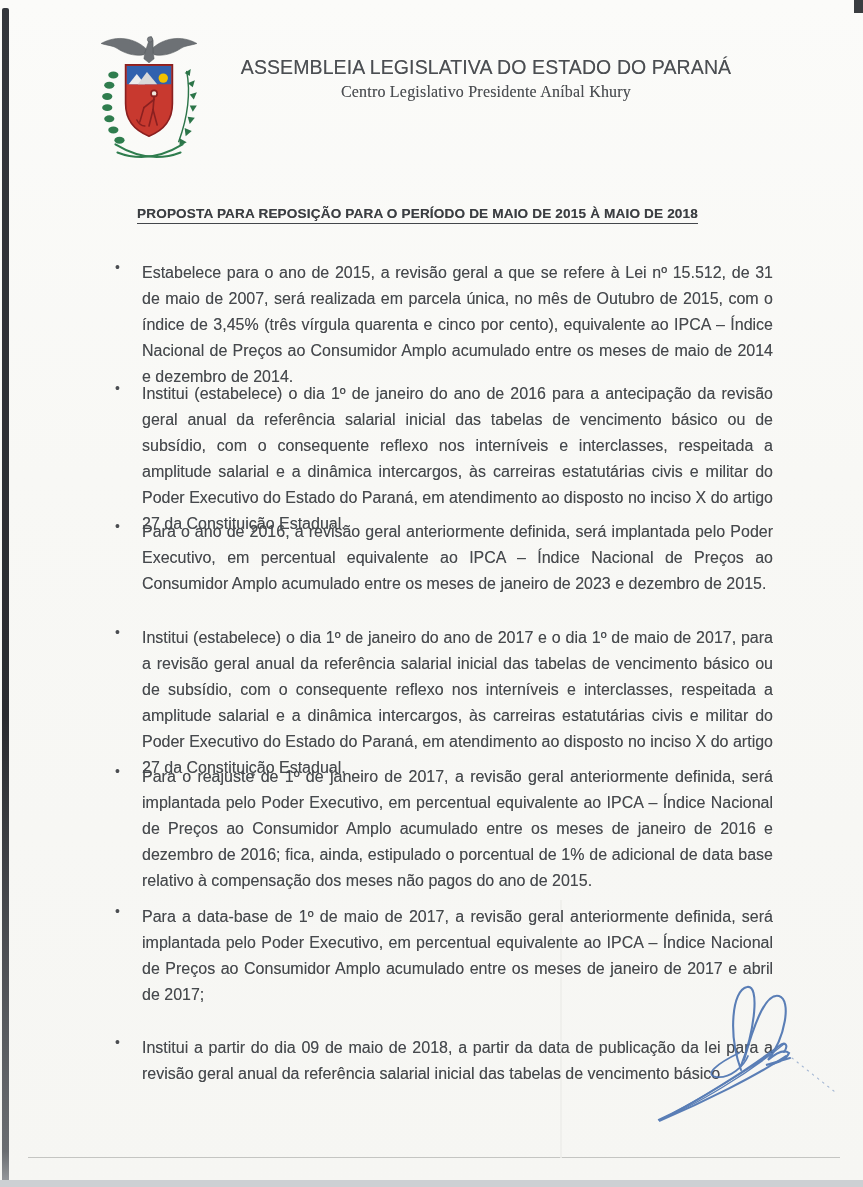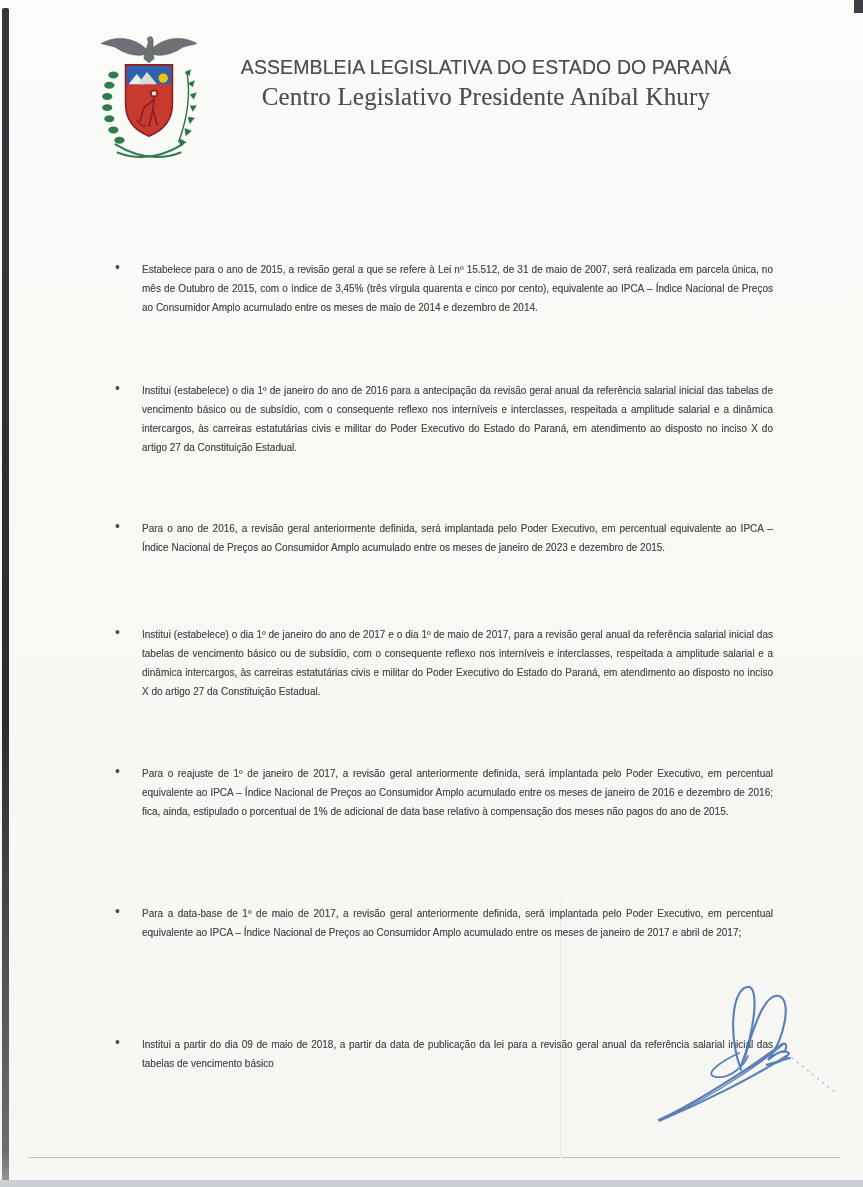--- a/index.html
+++ b/index.html
@@ -42,21 +42,21 @@
     text-align: center; color: #4b4e52;
   }
   .org-name {
     font-size: 19.5px; font-weight: 500; letter-spacing: 0.1px;
     text-shadow: 0 0 0.6px rgba(70,72,76,.5);
     white-space: nowrap;
   }
   .org-subtitle {
     margin-top: 4px;
     font-family: "Liberation Serif", serif;
-    font-size: 25px; letter-spacing: 0.2px;
+    font-size: 16px; letter-spacing: 0.2px;
     text-shadow: 0 0 0.6px rgba(70,72,76,.45);
     white-space: nowrap;
   }
   
   .doc-title {
     position: absolute; left: 137px; top: 206px; margin: 0;
     font-size: 13.6px; font-weight: 700; letter-spacing: 0.15px;
     color: #3b3e42;
     text-shadow: 0 0 0.5px rgba(60,62,66,.55);
   }
@@ -68,21 +68,21 @@
   
   .bullet {
     position: absolute; left: 142px; width: 631px;
   }
   .bullet .dot {
     position: absolute; left: -27px; top: -1px;
     font-size: 14px; color: #4a4d51;
   }
   .bullet p {
     margin: 0;
-    font-size: 10px; line-height: 19px;
+    font-size: 16px; line-height: 26px;
     text-align: justify;
     color: #46494d;
     text-shadow: 0 0 0.5px rgba(70,73,77,.5);
   }
   .b1 { top: 260px; }
   .b2 { top: 381px; }
   .b3 { top: 519px; }
   .b4 { top: 625px; }
   .b5 { top: 764px; }
   .b6 { top: 904px; }
@@ -153,20 +153,23 @@
         <path d="M86 118 Q55 130 22 110"></path>
       </g>
     </svg>
   </div>
 
   <div class="org-block">
     <div class="org-name">ASSEMBLEIA LEGISLATIVA DO ESTADO DO PARANÁ</div>
     <div class="org-subtitle">Centro Legislativo Presidente Aníbal Khury</div>
   </div>
 
+  <h1 class="doc-title">
+    <span>PROPOSTA PARA REPOSIÇÃO PARA O PERÍODO DE MAIO DE 2015 À MAIO DE 2018</span>
+  </h1>
 
   <div class="bullet b1">
     <span class="dot">•</span>
     <p>Estabelece para o ano de 2015, a revisão geral a que se refere à Lei nº 15.512, de 31 de maio de 2007, será realizada em parcela única, no mês de Outubro de 2015, com o índice de 3,45% (três vírgula quarenta e cinco por cento), equivalente ao IPCA – Índice Nacional de Preços ao Consumidor Amplo acumulado entre os meses de maio de 2014 e dezembro de 2014.</p>
   </div>
   <div class="bullet b2">
     <span class="dot">•</span>
     <p>Institui (estabelece) o dia 1º de janeiro do ano de 2016 para a antecipação da revisão geral anual da referência salarial inicial das tabelas de vencimento básico ou de subsídio, com o consequente reflexo nos interníveis e interclasses, respeitada a amplitude salarial e a dinâmica intercargos, às carreiras estatutárias civis e militar do Poder Executivo do Estado do Paraná, em atendimento ao disposto no inciso X do artigo 27 da Constituição Estadual.</p>
   </div>
   <div class="bullet b3">

